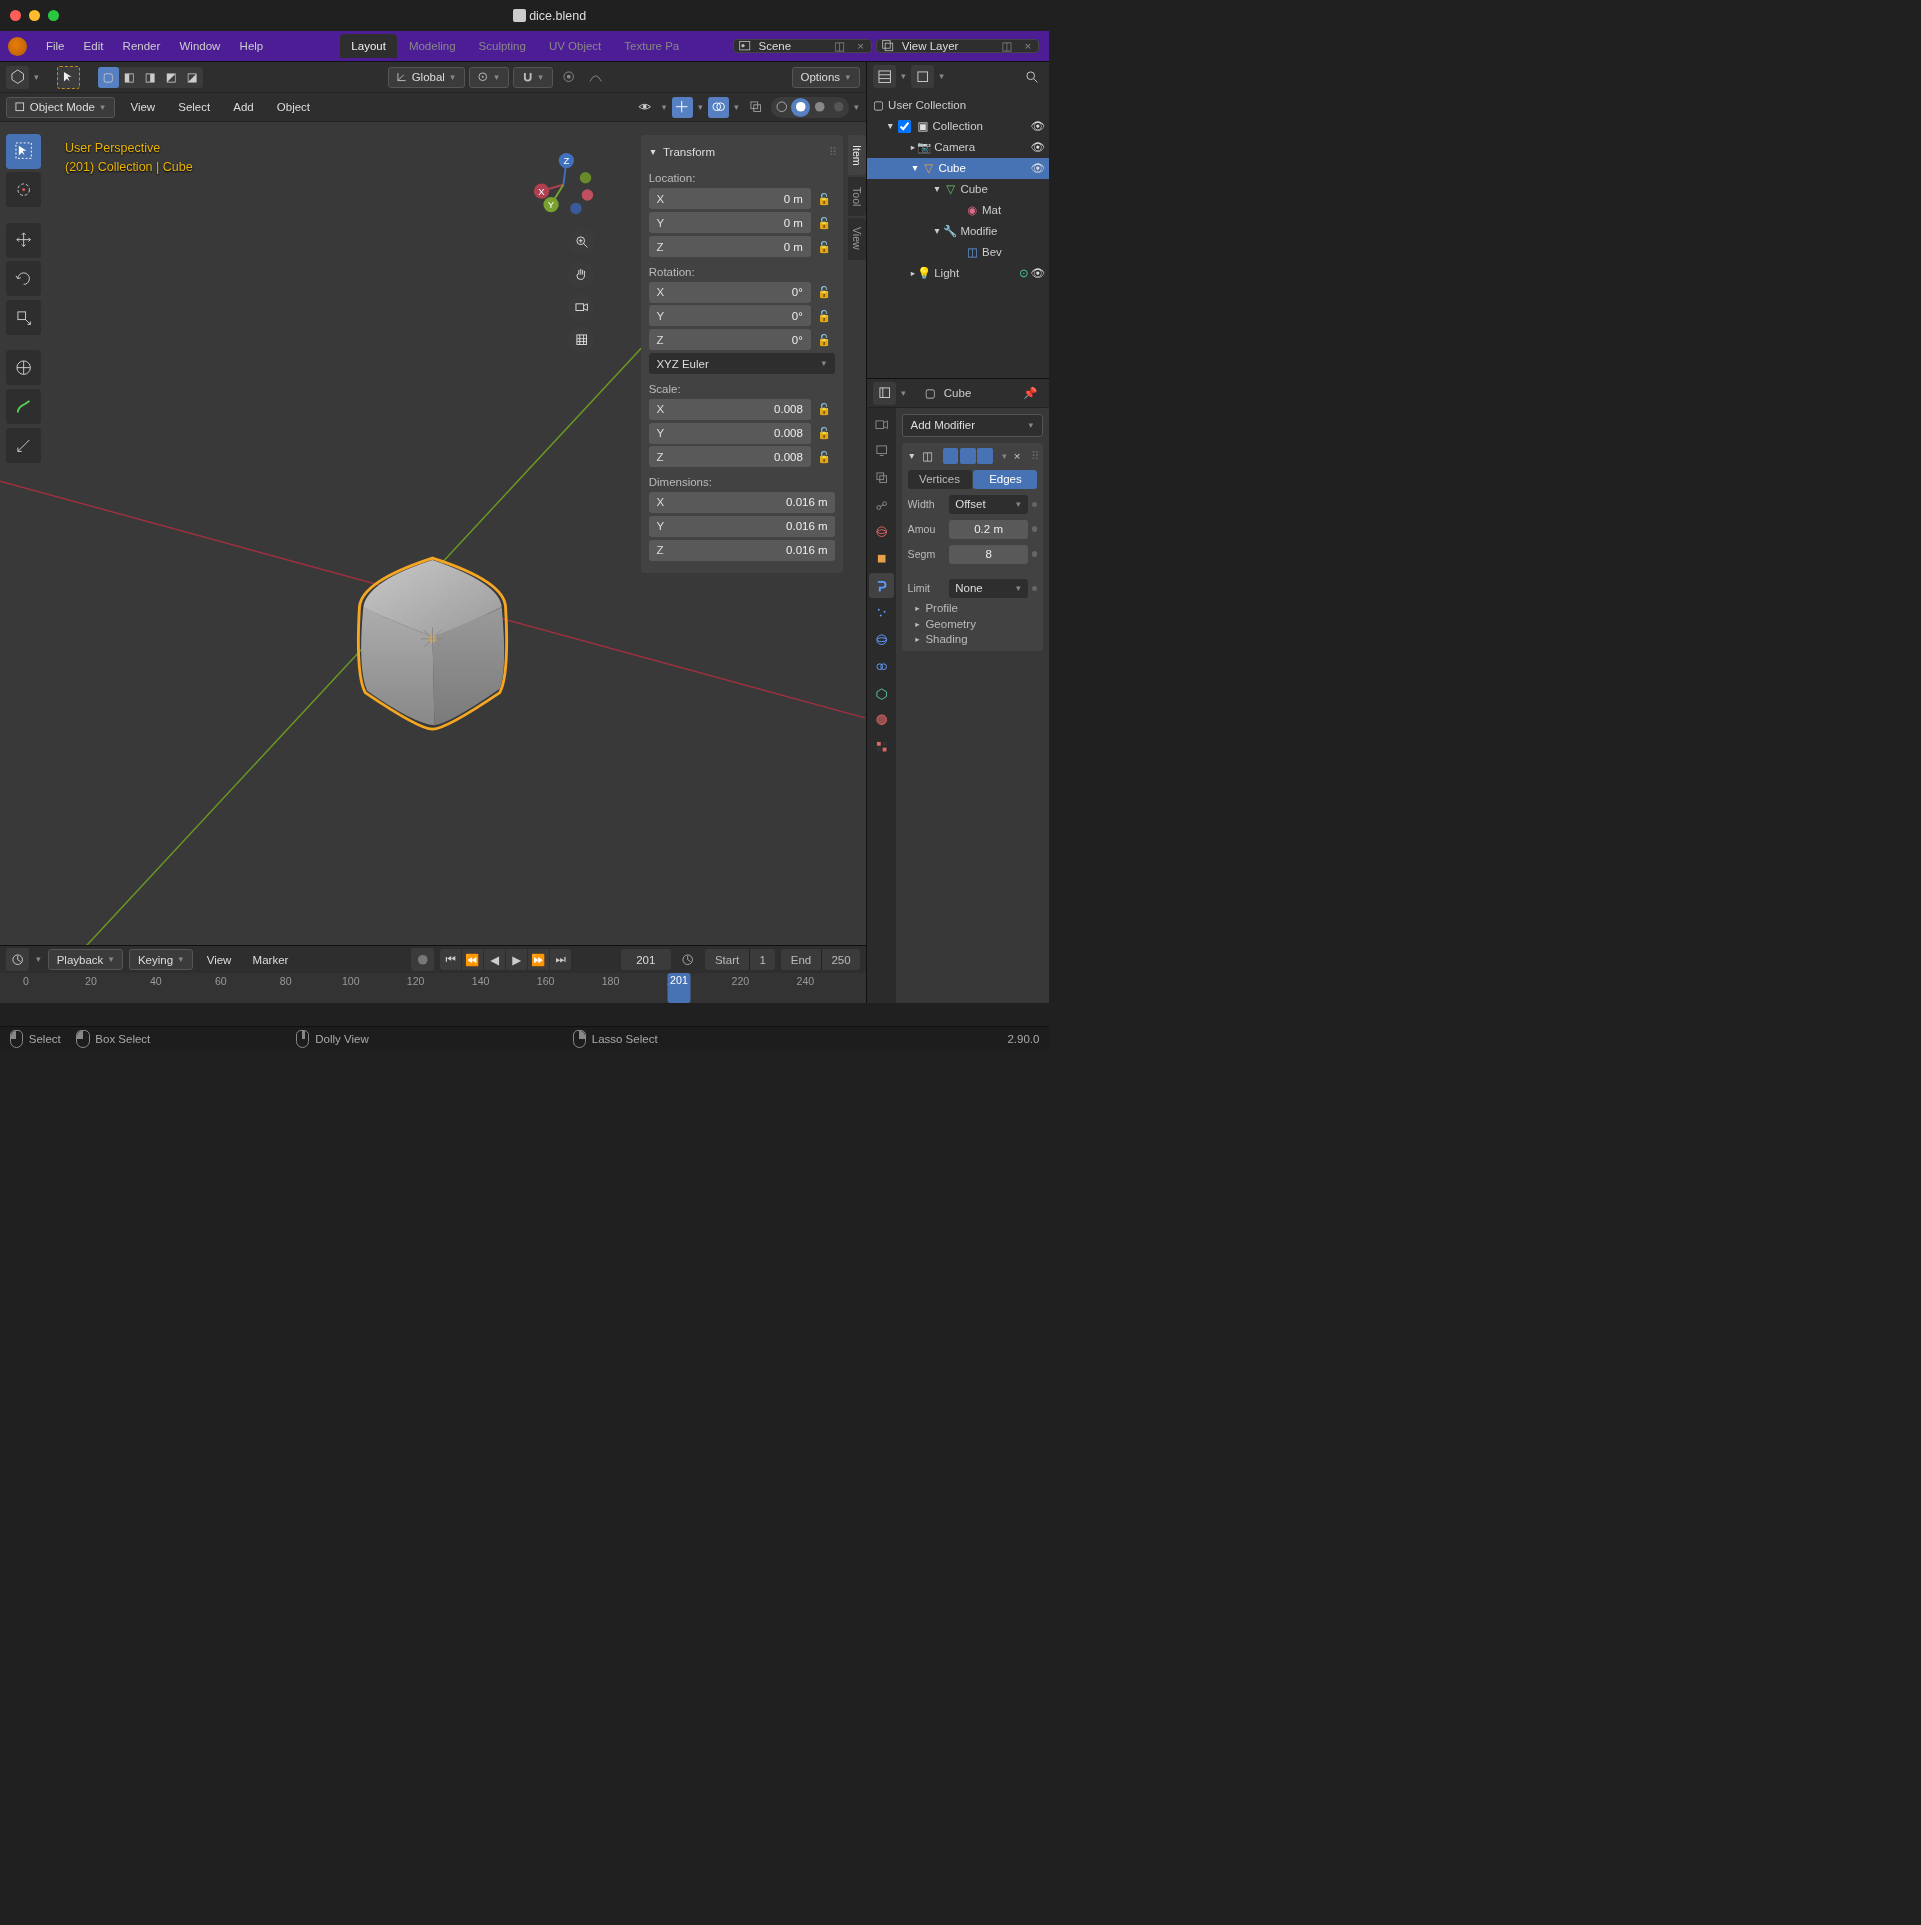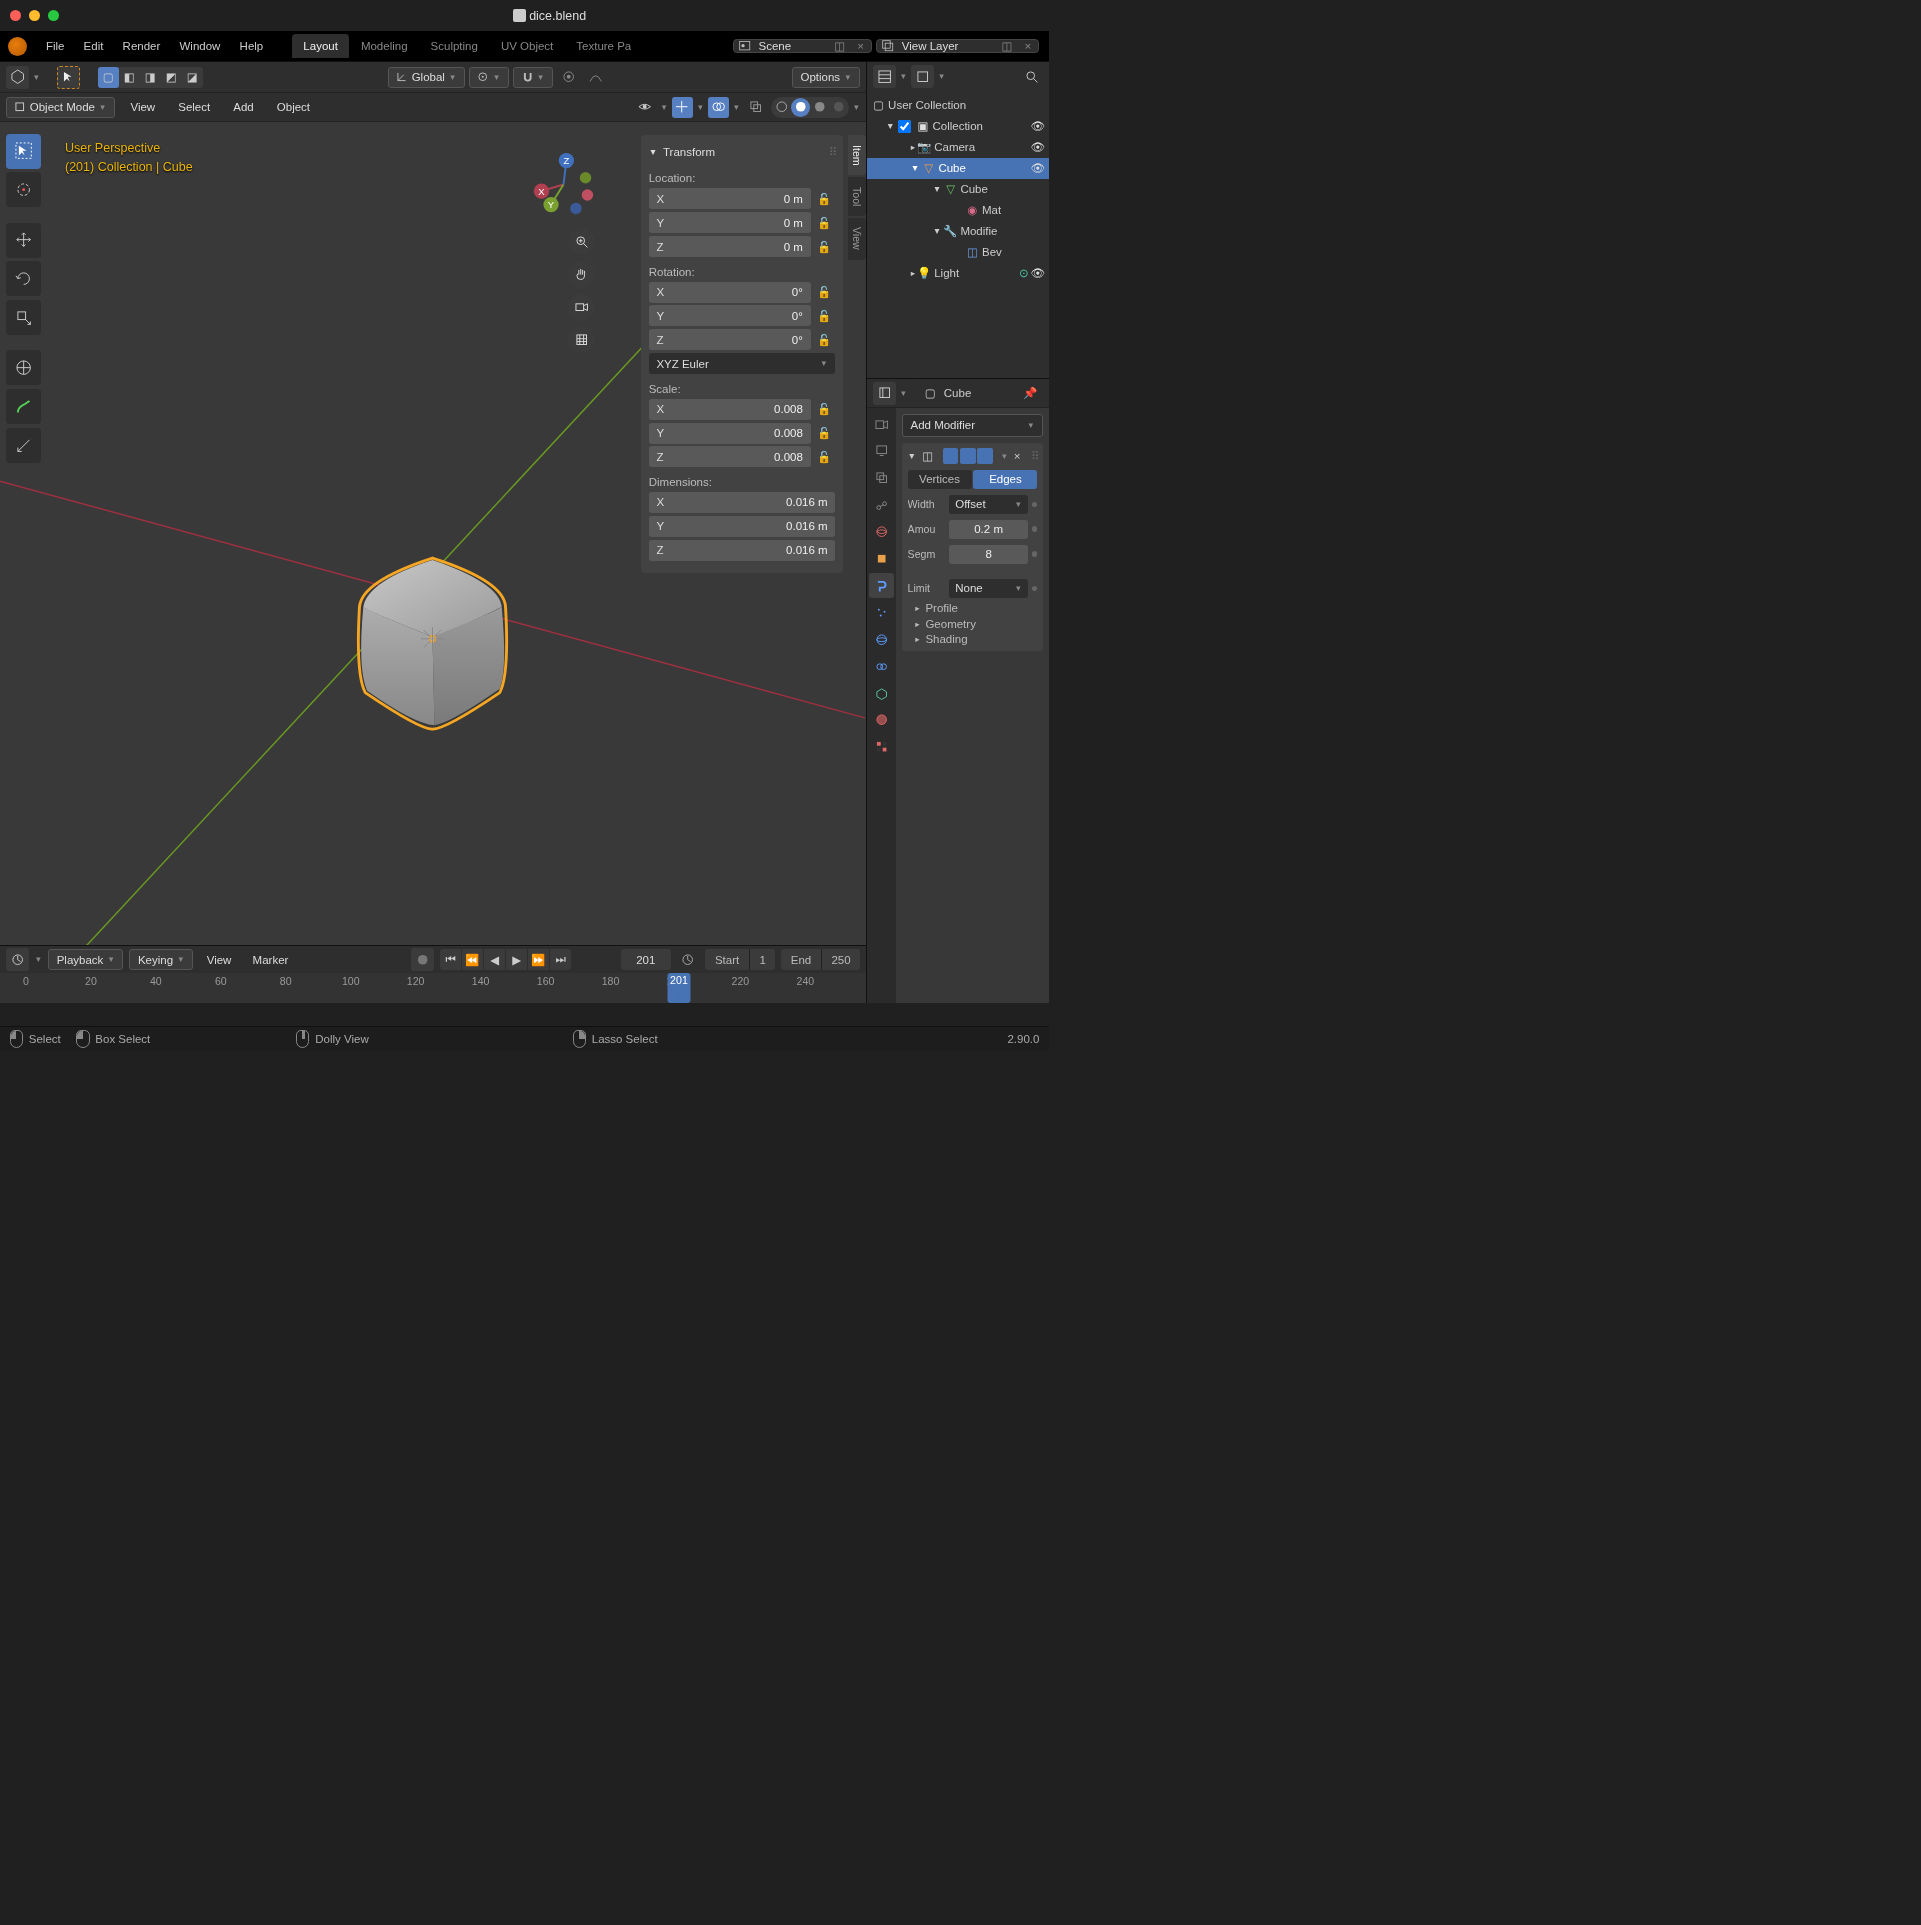--- a/index.html
+++ b/index.html
@@ -6,26 +6,26 @@
 body { background:#202020; color:#ccc; font-size:11.5px; overflow:hidden; width:1049px; height:1051px; position:relative; }
 .titlebar { height:31px; background:#202020; display:flex; align-items:center; padding:0 9.6px; }
 .traffic-lights { display:flex; gap:7.7px; }
 .tl { width:11.5px; height:11.5px; border-radius:50%; }
 .tl.red { background:#ff5f57; }
 .tl.yellow { background:#febc2e; }
 .tl.green { background:#28c840; }
 .title-center { flex:1; text-align:center; display:flex; justify-content:center; align-items:center; gap:3px; color:#ddd; font-size:12.5px; }
 .file-icon { width:13.4px; height:13.4px; background:#ccc; border-radius:1.9px; }
 
-.menubar { height:31px; background:#000000; display:flex; align-items:center; padding:0 7.7px; border-bottom:1px solid #111; }
+.menubar { height:31px; background:#4c1d95; display:flex; align-items:center; padding:0 7.7px; border-bottom:1px solid #111; }
 .blender-logo { width:19px; height:19px; border-radius:50%; background:radial-gradient(circle at 40% 40%,#e87d0d,#b35a00); margin-right:9.6px; }
 .menu-item { padding:3.8px 9.6px; color:#ccc; cursor:default; }
 .workspace-tabs { display:flex; margin-left:19px; align-items:center; height:100%; }
 .ws-tab { padding:5.8px 11.5px; color:#888; border-radius:3.8px 3.8px 0 0; }
-.ws-tab.active { background:#2e2e2e; color:#eee; }
+.ws-tab.active { background:#2e2e2e; color:#eee;margin-left:48px; }
 .spacer { flex:1; }
 .header-field { display:flex; align-items:center; background:#2e2e2e; border:1px solid #444; border-radius:3.8px; height:14px; margin:0 1.9px; }
 .hf-icon { width:21px; display:flex; justify-content:center; align-items:center; }
 .hf-text { padding:0 38px 0 3.8px; color:#ddd; }
 .hf-btn { width:21px; height:21px; display:flex; justify-content:center; align-items:center; color:#888; }
 
 .main-row { display:flex; height:941px; }
 .viewport-area { flex:1; display:flex; flex-direction:column; background:#393939; position:relative; }
 .vp-header { height:31px; background:#2e2e2e; display:flex; align-items:center; padding:0 5.8px; gap:3.8px; border-bottom:1px solid #222; }
 .vp-header2 { height:29px; background:#2e2e2e; display:flex; align-items:center; padding:0 5.8px; gap:7.7px; border-bottom:1px solid #222; }

